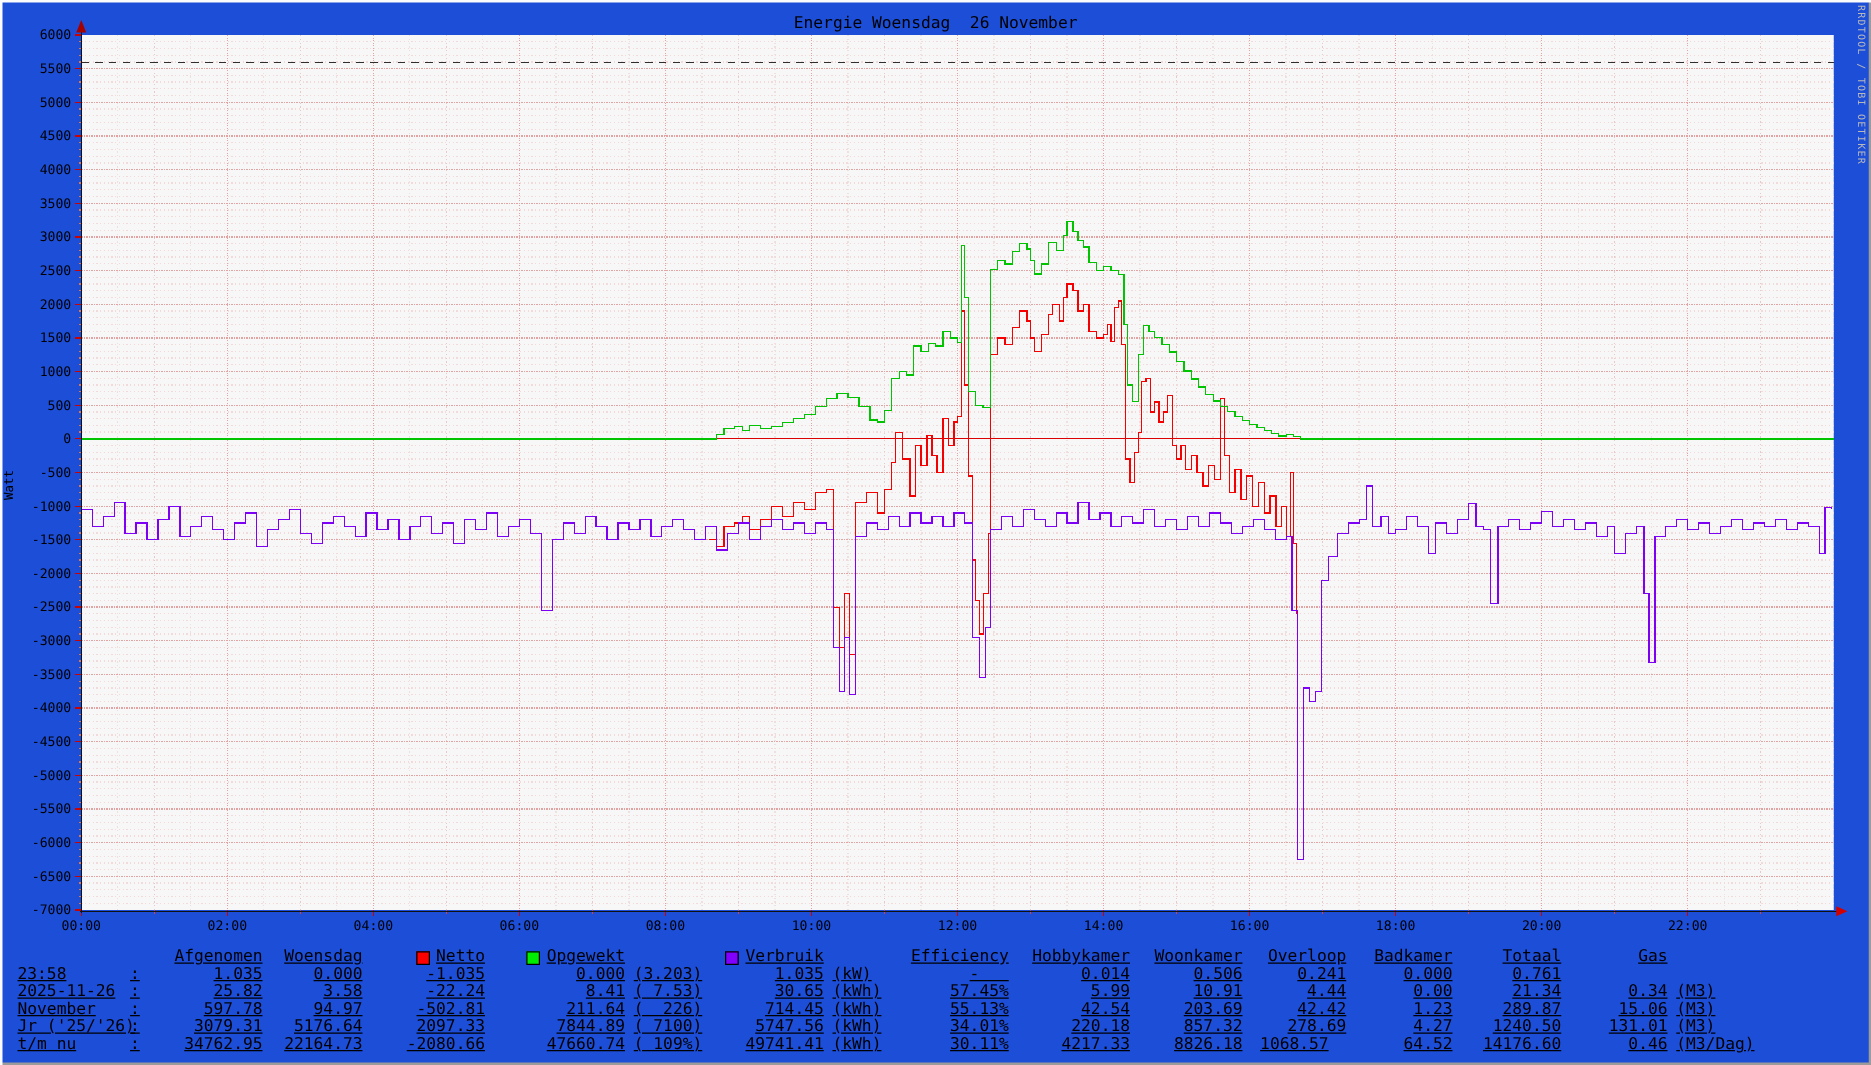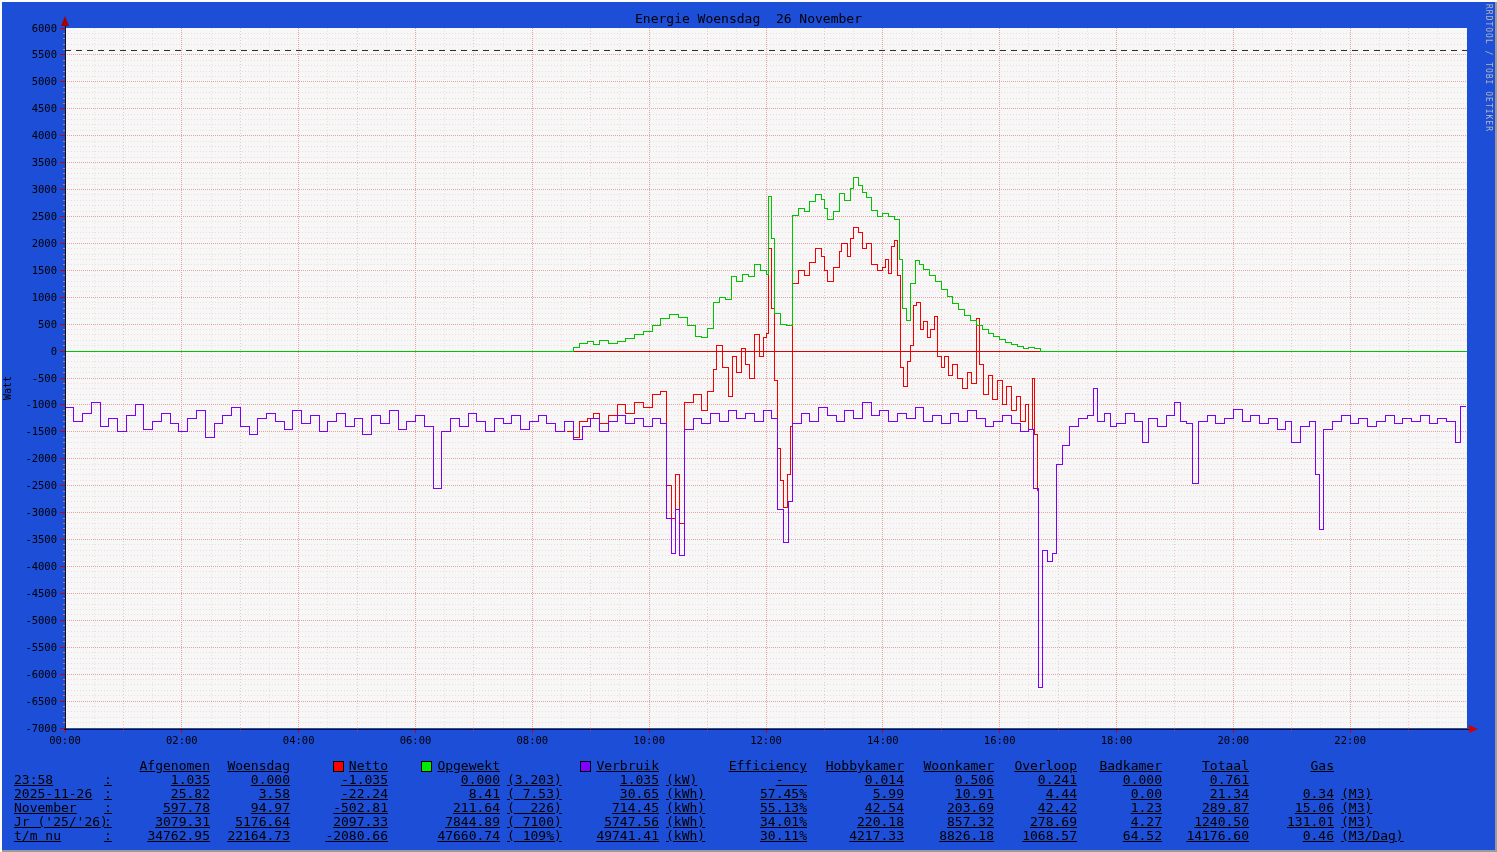--- a/index.html
+++ b/index.html
@@ -719,21 +719,21 @@
         </div>
         <div class="cell r" style="width: 56px;">
           <span>30.11%</span>
         </div>
         <div class="cell r" style="width: 97px;">
           <span>4217.33</span>
         </div>
         <div class="cell r" style="width: 90px;">
           <span>8826.18</span>
         </div>
-        <div class="cell r" style="width: 83px;">
+        <div class="cell r" style="width: 83px; justify-content: center;">
           <span>1068.57</span>
         </div>
         <div class="cell r" style="width: 85px;">
           <span>64.52</span>
         </div>
         <div class="cell r" style="width: 87px;">
           <span>14176.60</span>
         </div>
         <div class="cell r" style="width: 85px;">
           <span>0.46</span>

